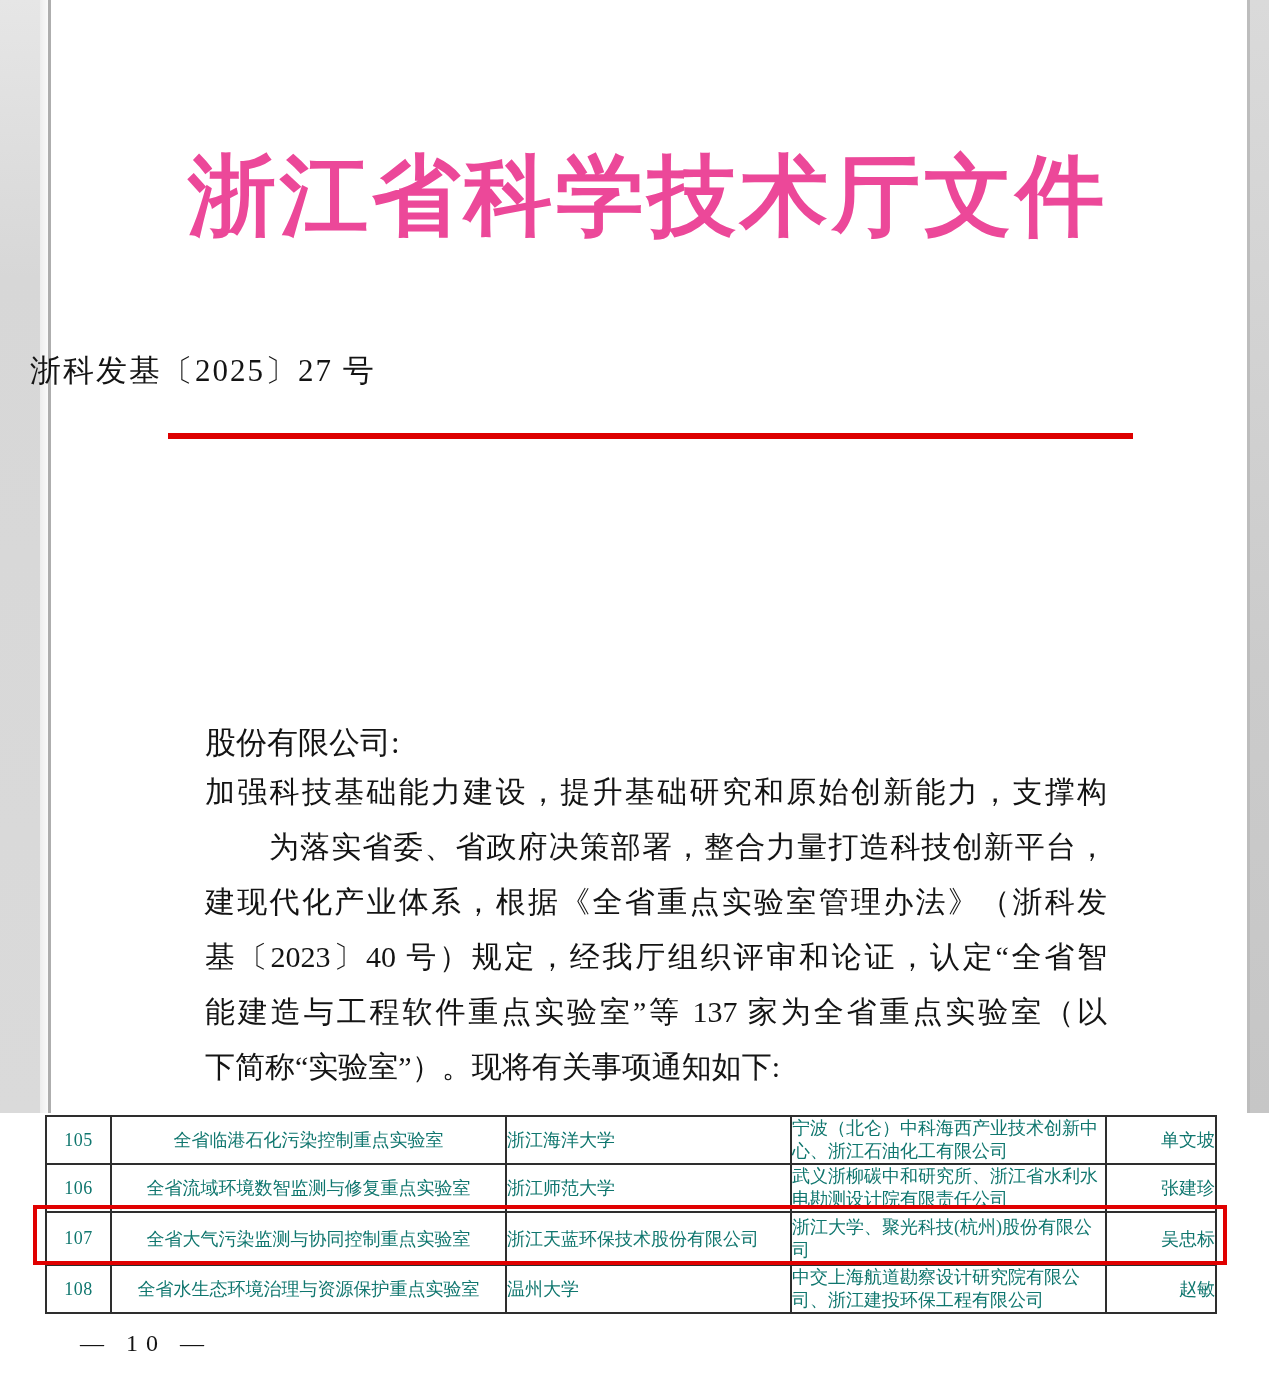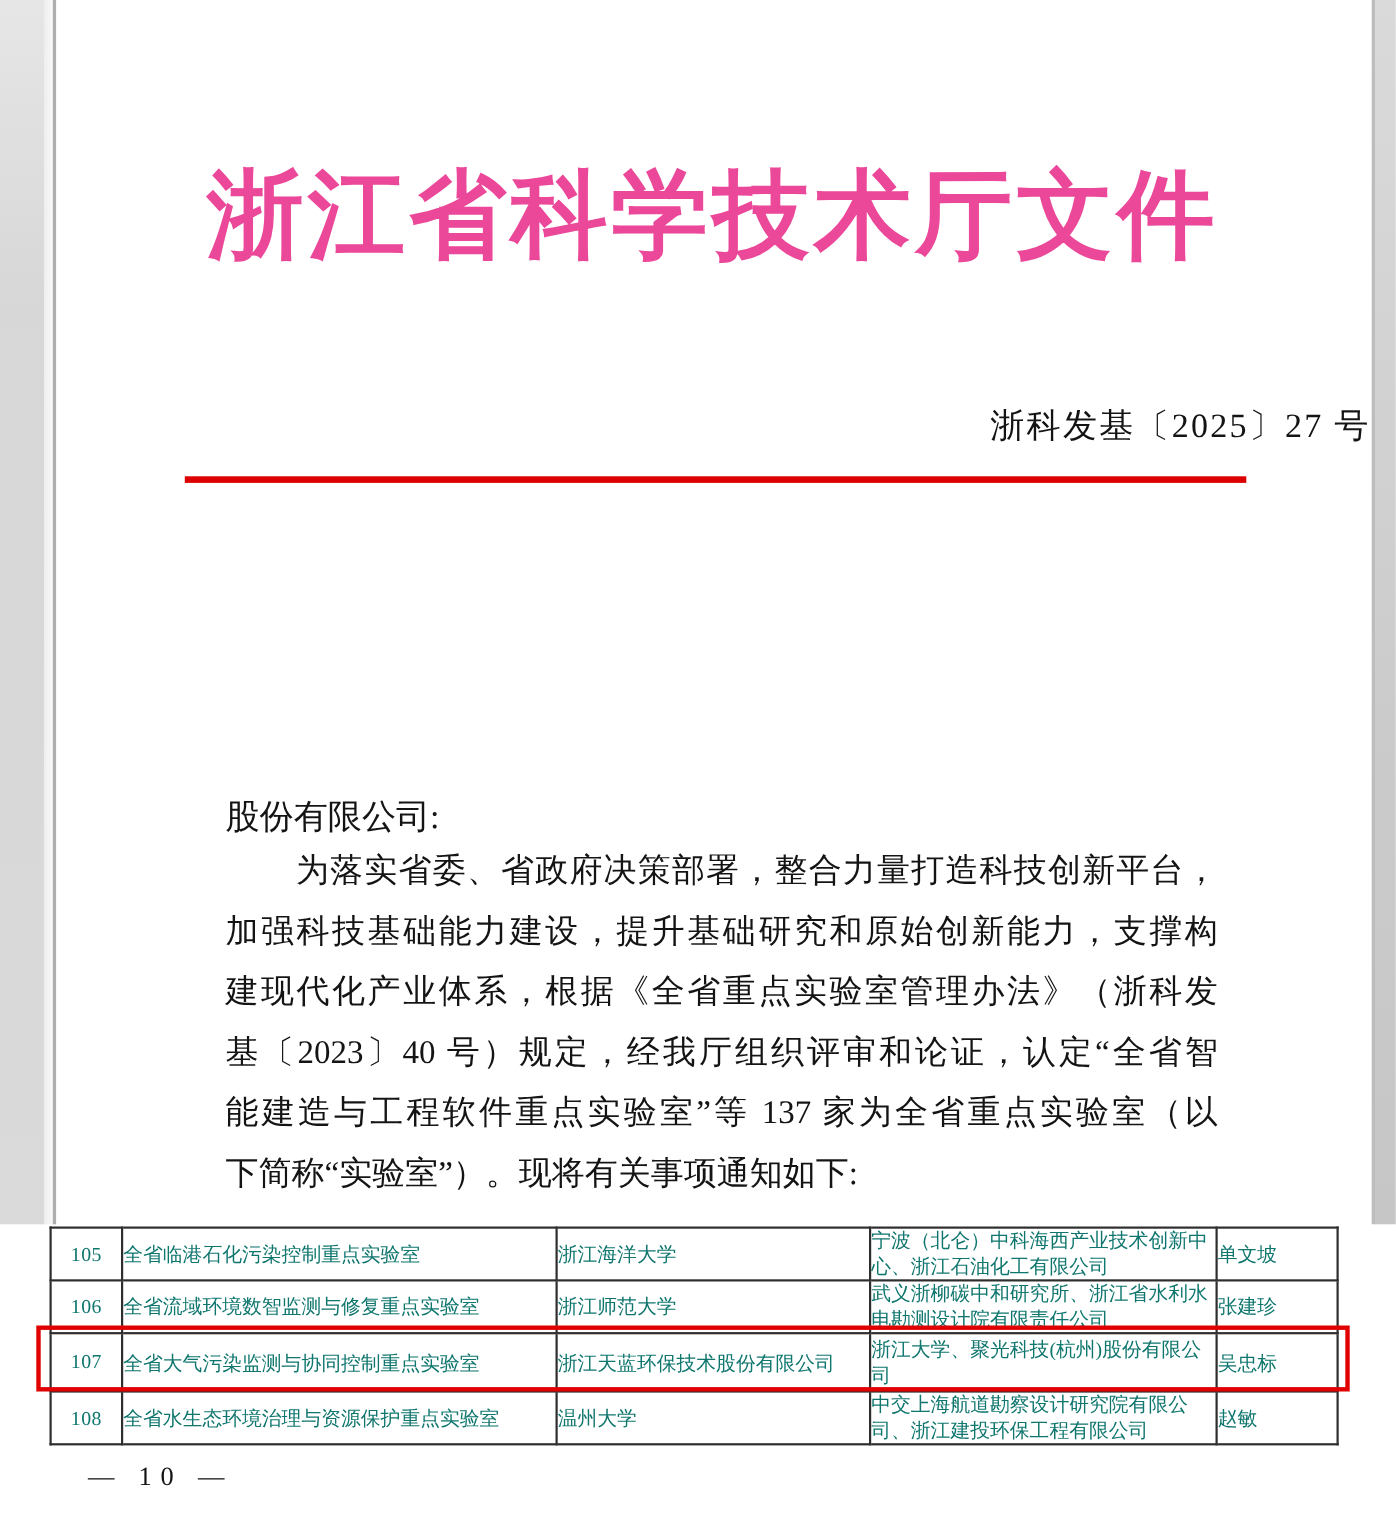--- a/index.html
+++ b/index.html
@@ -35,22 +35,22 @@
     background: linear-gradient(180deg, #dadada 0%, #cbcbcb 60%, #c6c6c6 100%);
   }
   .agency-title {
     position: absolute; left: 48px; top: 140px; width: 1200px;
     text-align: center;
     font-size: 88px; font-weight: bold; line-height: 1.3;
     color: #ec4899; letter-spacing: 4px;
     white-space: nowrap;
   }
   .doc-number {
-    position: absolute; left: 46px; top: 350px; width: 1200px;
-    text-align: right; font-size: 31px; letter-spacing: 2px; margin-top: 16px;
+    position: absolute; left: 30px; top: 350px; width: 1200px;
+    text-align: left; font-size: 31px; letter-spacing: 2px;
   }
   .red-rule {
     position: absolute; left: 168px; top: 433px; width: 965px; height: 6px;
     background: #dd0000;
   }
   .notice-title {
     position: absolute; left: 48px; top: 520px; width: 1200px;
     text-align: center; font-size: 45px; font-weight: bold;
     line-height: 71px; letter-spacing: 1px;
   }
@@ -74,24 +74,24 @@
     border: 2px solid #2e2e2e;
     vertical-align: middle;
     padding: 0;
     overflow: hidden;
   }
   .result-table tr:nth-child(1) { height: 48px; }
   .result-table tr:nth-child(2) { height: 47px; }
   .result-table tr:nth-child(3) { height: 53px; }
   .result-table tr:nth-child(4) { height: 47px; }
   .c-num { text-align: center; letter-spacing: 0.5px; }
-  .c-lab { padding-left: 11px; }
+  .c-lab { padding-left: 11px; text-align: center; }
   .c-inst { padding-left: 11px; }
   .c-part { padding: 1px 5px 1px 9px; line-height: 23px; }
-  .c-dir { text-align: left; margin-left: 20px; }
+  .c-dir { text-align: right; margin-left: 20px; }
   .highlight-box {
     position: absolute; left: 33px; top: 1205px; width: 1194px; height: 60px;
     border: 4px solid #e00000;
     pointer-events: none;
   }
   .page-number {
     position: absolute; left: 80px; top: 1330px;
     font-size: 24px; letter-spacing: 8px;
   }
 </style>
@@ -109,22 +109,22 @@
   <div class="agency-title">浙江省科学技术厅文件</div>
 
   <div class="doc-number">浙科发基〔2025〕27 号</div>
 
   <div class="red-rule"></div>
 
 
   <div class="salutation">股份有限公司:</div>
 
   <div class="body-text">
+    <div class="body-line">加强科技基础能力建设，提升基础研究和原始创新能力，支撑构</div>
     <div class="body-line indent">为落实省委、省政府决策部署，整合力量打造科技创新平台，</div>
-    <div class="body-line">加强科技基础能力建设，提升基础研究和原始创新能力，支撑构</div>
     <div class="body-line">建现代化产业体系，根据《全省重点实验室管理办法》（浙科发</div>
     <div class="body-line">基〔2023〕40 号）规定，经我厅组织评审和论证，认定“全省智</div>
     <div class="body-line">能建造与工程软件重点实验室”等 137 家为全省重点实验室（以</div>
     <div class="body-line last">下简称“实验室”）。现将有关事项通知如下:</div>
   </div>
 
   <table class="result-table">
     <colgroup>
       <col style="width:65px">
       <col style="width:395px">

